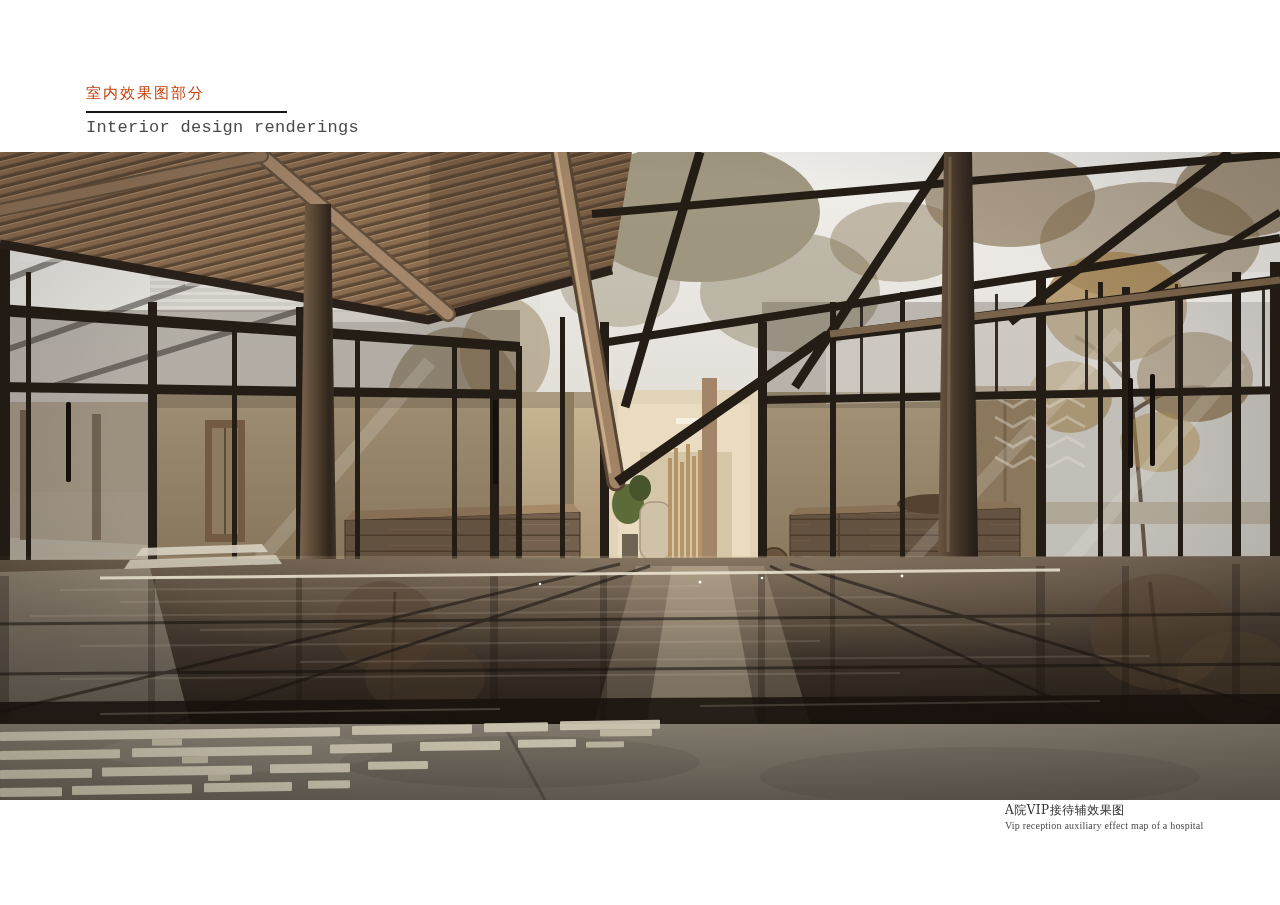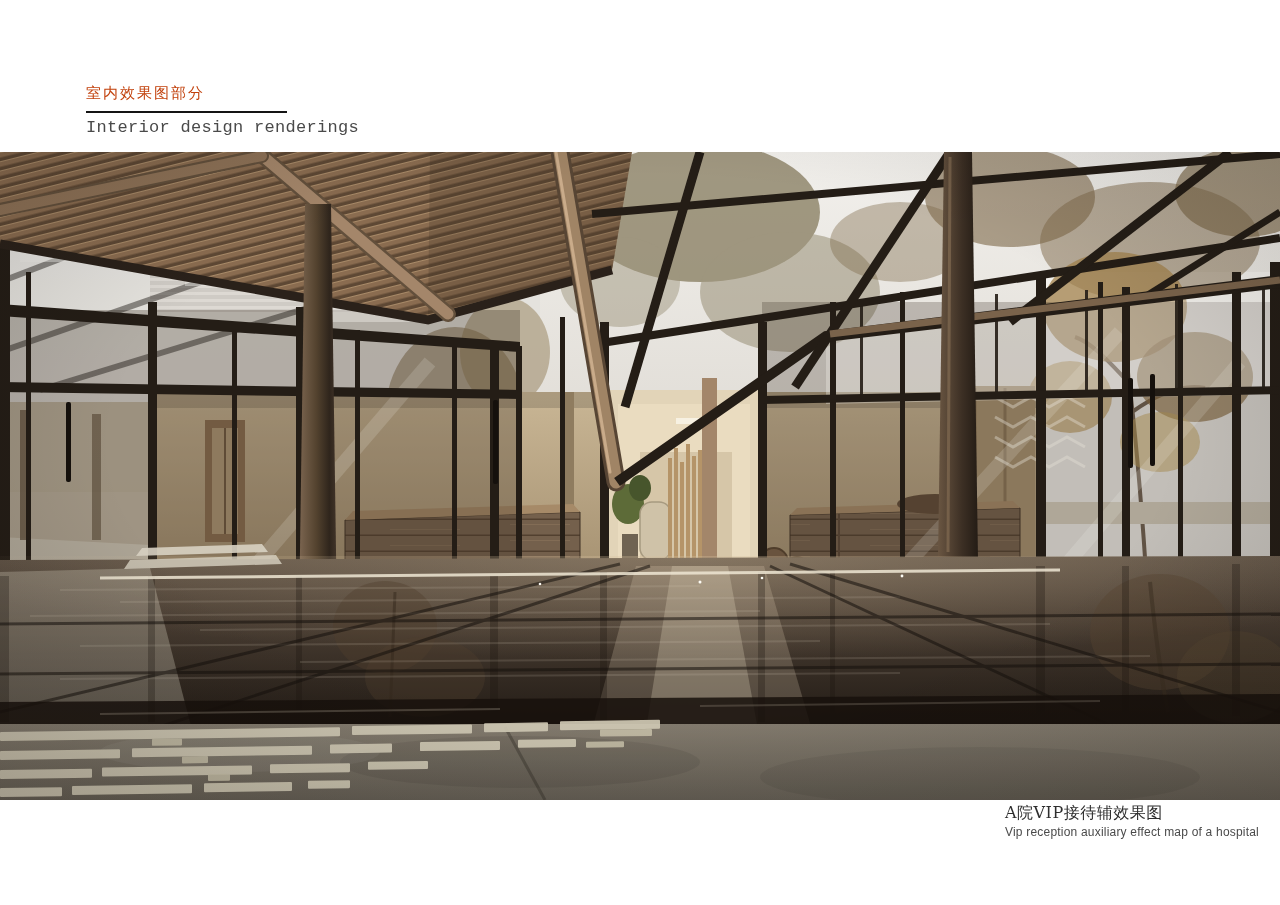--- a/index.html
+++ b/index.html
@@ -10,23 +10,23 @@
   .title-cn{font-family:"DejaVu Serif","Liberation Serif",serif;font-size:15px;
             letter-spacing:2px;color:#c2410c;line-height:1.25;}
   .title-rule{width:201px;height:0;border-top:2px solid #141414;margin-top:8px;}
   .title-en{font-family:"Liberation Mono","DejaVu Sans Mono",monospace;font-size:17px;
             letter-spacing:.3px;color:#4a4a4a;margin-top:5px;line-height:1.2;}
   
   .figure{position:absolute;left:0;top:152px;width:1280px;height:648px;overflow:hidden;}
   .figure svg{display:block;}
   
   .caption{position:absolute;left:1005px;top:803px;}
-  .caption-cn{font-family:"DejaVu Serif","Liberation Serif",serif;font-size:16px;
+  .caption-cn{font-family:"DejaVu Serif","Liberation Serif",serif;font-size:12px;
               letter-spacing:.5px;color:#2e2e2e;line-height:1.2;}
-  .caption-en{font-family:Liberation Sans, sans-serif;font-size:12px;
+  .caption-en{font-family:Liberation Serif, serif;font-size:10px;
               letter-spacing:.2px;color:#4a4a4a;margin-top:3px;line-height:1.2;}
 </style>
 </head>
 <body>
 
 <div class="page">
 
   <div class="header">
     <div class="title-cn">室内效果图部分</div>
     <div class="title-rule"></div>

